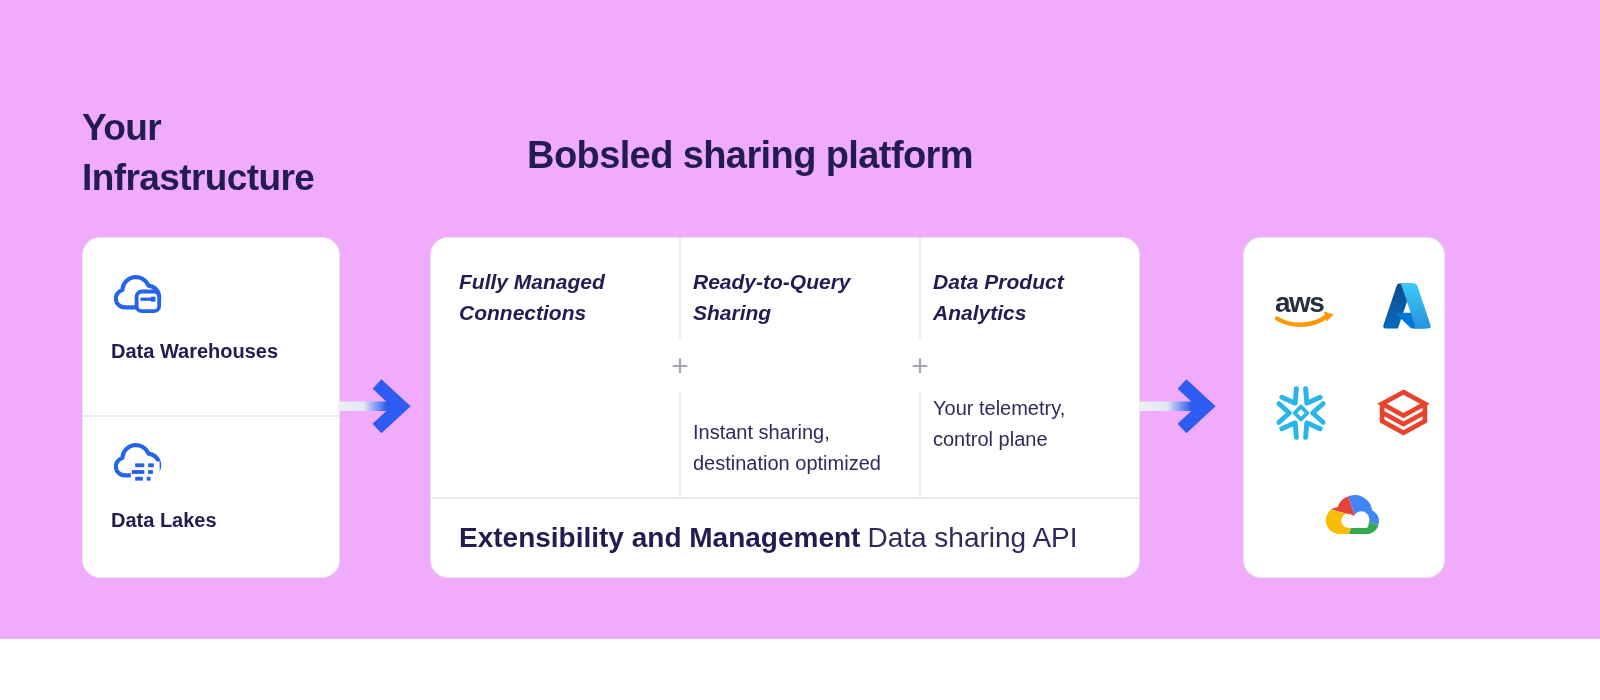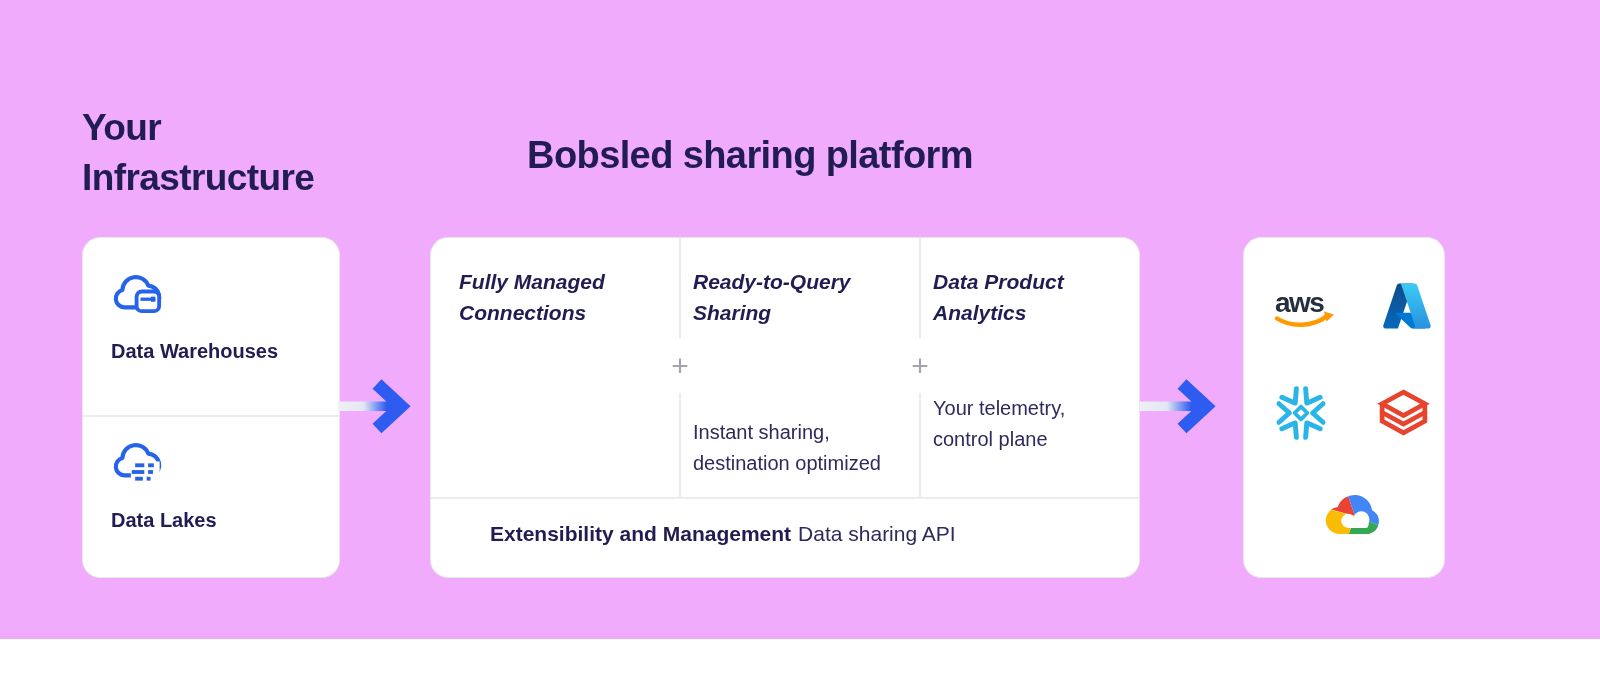--- a/index.html
+++ b/index.html
@@ -39,21 +39,21 @@
     position:absolute; top:128px; transform:translate(-50%,-50%);
     background:#fff; padding:12px 2px; font-size:30px; font-weight:400;
     color:#a5a3b2; line-height:1; z-index:2;
   }
   .plus-1 { left:249px; } .plus-2 { left:489px; }
   .col { position:absolute; top:28px; width:215px; }
   .col-1 { left:28px; } .col-2 { left:262px; } .col-3 { left:502px; }
   .col-title { font-size:21px; font-weight:700; line-height:31px; color:#211c52;font-style:italic; }
   .col-desc  { position:absolute; top:155px; width:220px; font-size:20px; line-height:31px; color:#2e2a5c; }
   .desc-1 { left:28px; } .desc-2 { left:262px;margin-top:24px; } .desc-3 { left:502px; }
-  .mid-footer { position:absolute; left:28px; top:284px; font-size:21px; color:#2e2a5c;margin-left:31px; }
+  .mid-footer { position:absolute; left:28px; top:284px; font-size:28px; color:#2e2a5c; }
   .mid-footer .bold { font-weight:700; color:#211c52; margin-right:7px; }
 
   .arrow { position:absolute; top:377px; }
   .arrow-1 { left:338px; } .arrow-2 { left:1140px; }
 
   .logo { position:absolute; }
   .logo-aws        { left:27px;  top:44px; }
   .logo-azure      { left:136px; top:42px; }
   .logo-snowflake  { left:27px;  top:146px; }
   .logo-databricks { left:131px; top:149px; }

